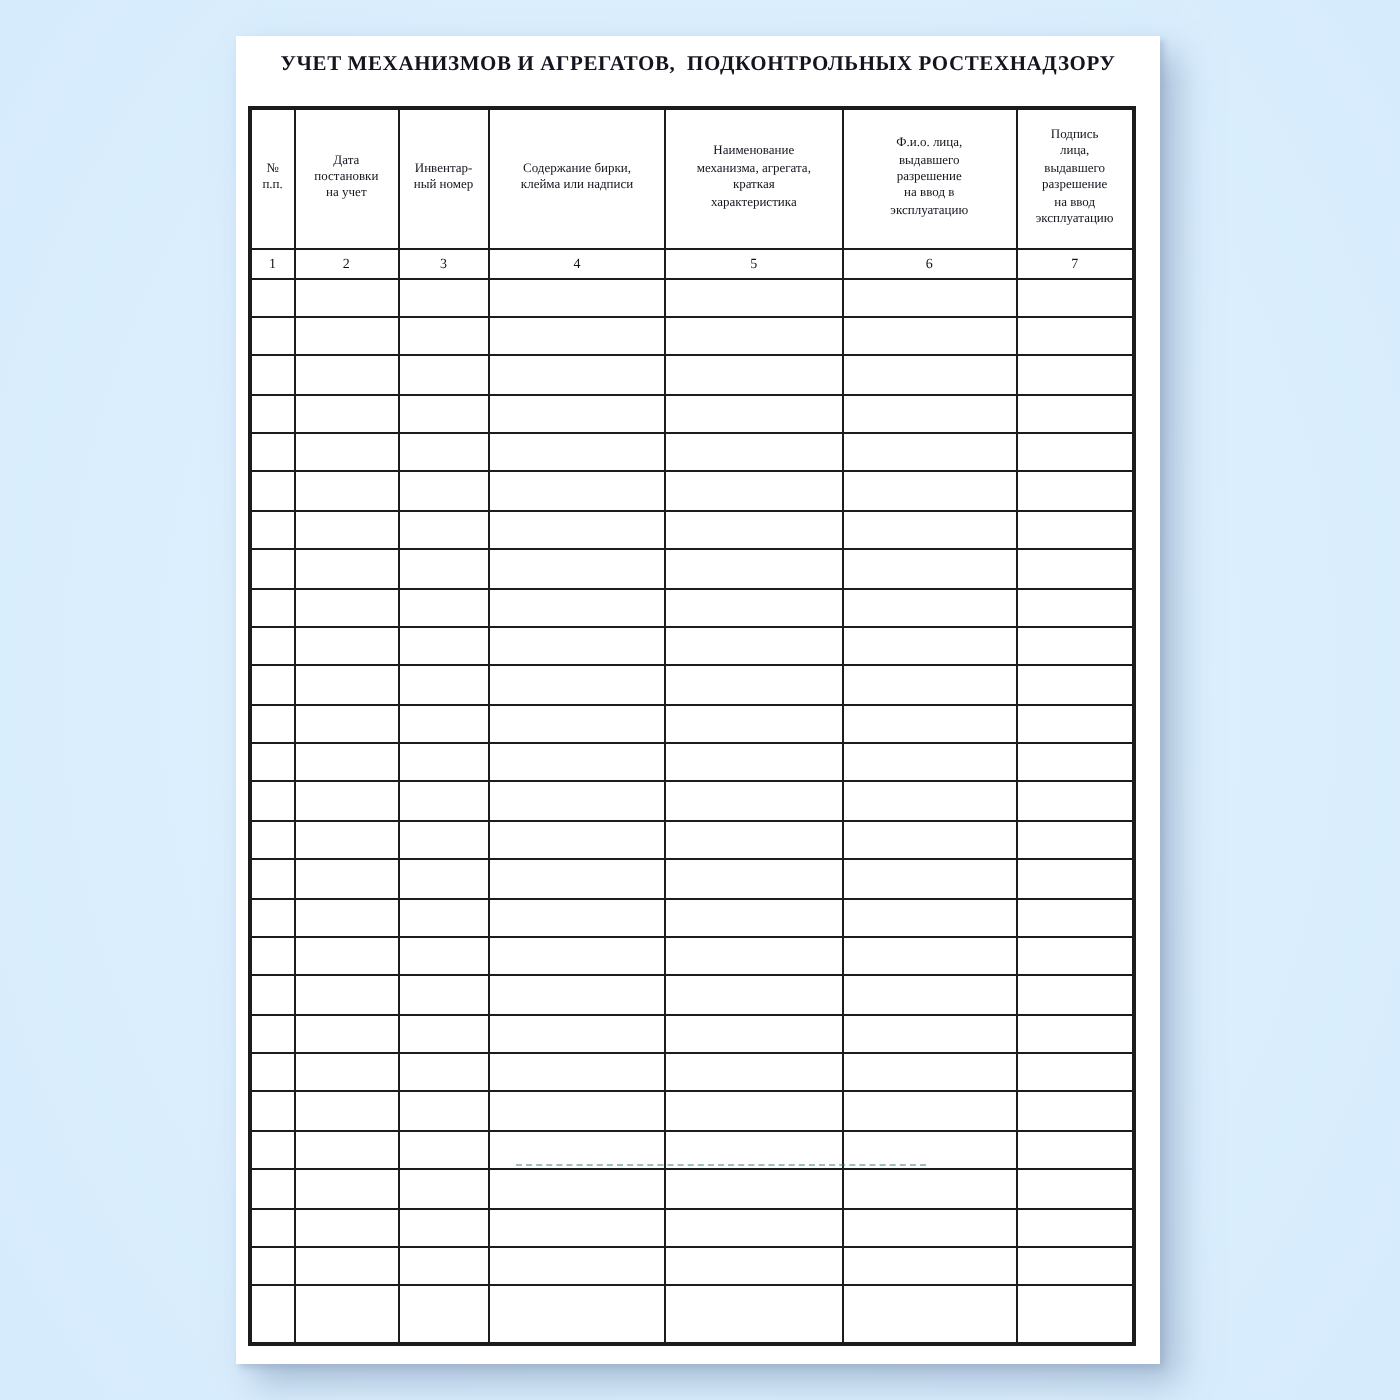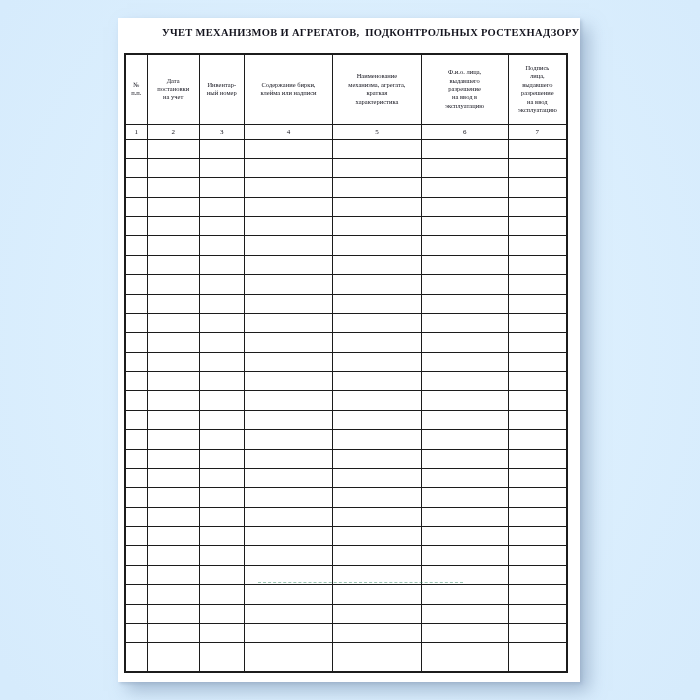--- a/index.html
+++ b/index.html
@@ -10,23 +10,23 @@
     font-family: "Liberation Serif", serif;
   }
   .page {
     position: absolute; left: 118px; top: 18px; width: 462px; height: 664px;
     background: #ffffff;
     box-shadow: 2px 2px 3px rgba(145,165,190,0.45),
                 9px 9px 16px rgba(125,150,180,0.55);
   }
   .title {
     position: absolute; top: 9px; left: 0; right: 0;
-    text-align: left; font-weight: bold;
+    text-align: center; font-weight: bold;
     font-size: 10.5px; line-height: 1.2; letter-spacing: 0.3px;
-    color: #14141e; white-space: pre-wrap; margin-left: 44px;
+    color: #14141e; white-space: pre-wrap;
   }
   table.registry {
     position: absolute; left: 6px; top: 35px;
     width: 444px; height: 620px;
     border-collapse: collapse; table-layout: fixed;
     border: 2px solid #1c1c1c;
   }
   .registry th, .registry td {
     border: 1px solid #1c1c1c; padding: 0;
     overflow: hidden;

